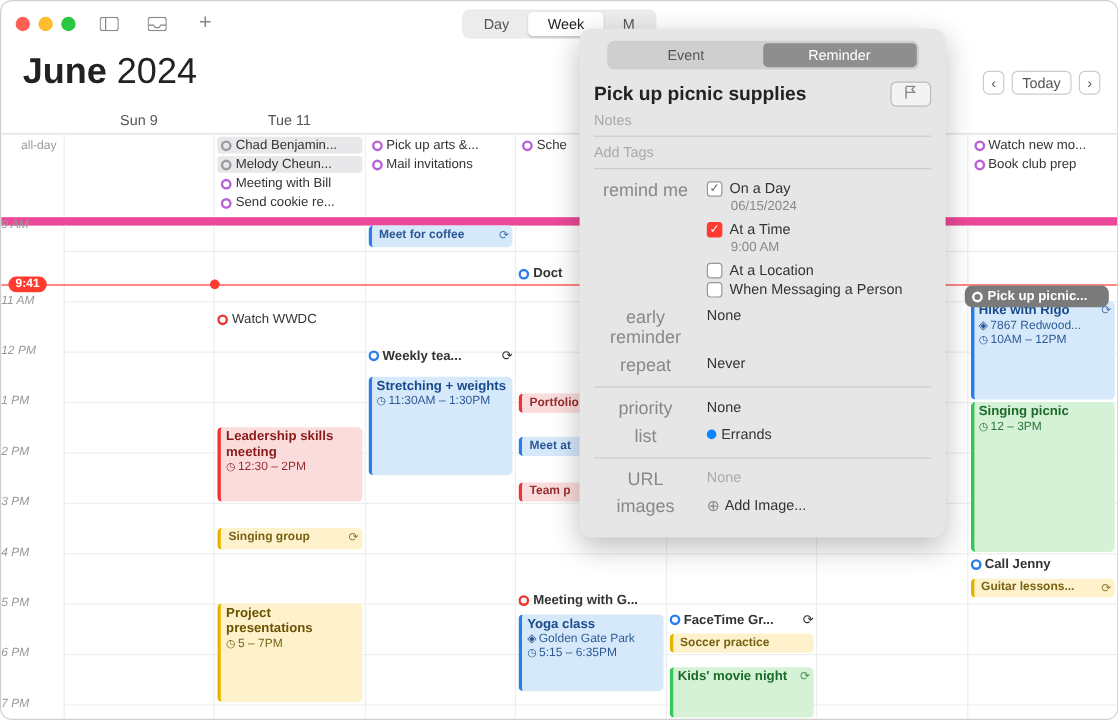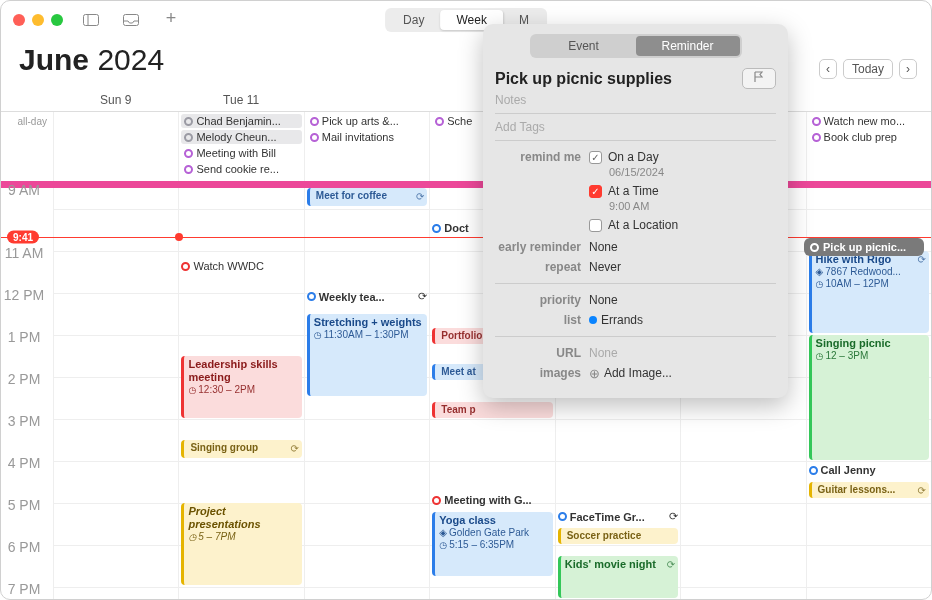--- a/index.html
+++ b/index.html
@@ -24,47 +24,47 @@
 .day-head { text-align: center; padding: 6px 0 4px; font-size: 12px; color: #555; }
 .day-head .today { background: #ff3b30; color: #fff; border-radius: 10px; padding: 1px 7px; margin-left: 2px; display: inline-block; }
 .allday-row { display: grid; grid-template-columns: 52px repeat(7, 1fr); border-bottom: 7px solid #ec4899; min-height: 76px; }
 .allday-label { font-size: 10px; color: #999; padding: 4px 6px; text-align: right; }
 .allday-cell { border-left: 1px solid #eee; padding: 2px; }
 .chip { font-size: 11px; padding: 1px 3px; margin-bottom: 2px; border-radius: 3px; white-space: nowrap; overflow: hidden; text-overflow: ellipsis; display: flex; align-items: center; gap: 3px; }
 .chip .ring { width: 9px; height: 9px; border: 2px solid; border-radius: 50%; flex: none; }
 .chip.pill { background: #e8e8ea; text-align: right; }
 .hours-grid { display: grid; grid-template-columns: 52px repeat(7, 1fr); position: relative; }
 .hour-col { }
-.hour-label { height: 42px; font-size: 14px; color: #999; text-align: center; padding-right: 6px; position: relative; top: -6px; }
+.hour-label { height: 42px; font-size: 10px; color: #999; text-align: left; padding-right: 6px; position: relative; top: -6px; font-style: italic; }
 .day-col { border-left: 1px solid #eee; position: relative; }
 .hour-line { position: absolute; left: 52px; right: 0; border-top: 1px solid #eee; }
 .now-line { position: absolute; left: 0; right: 0; border-top: 1px solid #ff3b30; z-index: 2; }
 .now-badge { position: absolute; left: 6px; background: #ff3b30; color: #fff; font-size: 10px; font-weight: 600; padding: 1px 6px; border-radius: 8px; transform: translateY(-50%); z-index: 3; }
 .now-dot { position: absolute; width: 8px; height: 8px; background: #ff3b30; border-radius: 50%; transform: translate(-4px,-4px); z-index: 3; }
 .event { position: absolute; left: 2px; right: 2px; border-radius: 4px; padding: 2px 4px; font-size: 11px; overflow: hidden; line-height: 1.2; }
 .event .sub { font-size: 10px; opacity: .9; display: flex; align-items: center; gap: 2px; }
 .event.blue { background: #d6e9fb; border-left: 3px solid #2b7de9; color: #1a4a8a; }
 .event.red { background: #fbdcdc; border-left: 3px solid #e33; color: #8a1a1a; }
 .event.yellow { background: #fdf2cc; border-left: 3px solid #e5b400; color: #6b5200; }
 .event.green { background: #d6f2d6; border-left: 3px solid #34c759; color: #1a6b2a; }
 .event-line { position: absolute; left: 2px; right: 2px; display: flex; align-items: center; gap: 3px; font-size: 11px; white-space: nowrap; overflow: hidden; }
 .event-line .ring { width: 9px; height: 9px; border: 2px solid; border-radius: 50%; flex: none; }
 .repeat-icon { position: absolute; right: 3px; top: 3px; font-size: 10px; color: inherit; opacity: .7; }
 .clock-icon::before { content: "◷"; font-size: 9px; }
 .popover { position: absolute; left: 482px; top: 23px; width: 305px; background: #e6e6e6; border-radius: 10px; box-shadow: 0 8px 24px rgba(0,0,0,.25); padding: 10px 12px 14px; font-size: 12px; color: #444; z-index: 50; }
-.pop-seg { display: flex; background: #cfcfcf; border-radius: 6px; padding: 2px; margin: 0 auto 10px; width: 212px; }
+.pop-seg { display: flex; background: #cfcfcf; border-radius: 6px; padding: 2px; margin: 0 auto 10px; width: 260px; }
 .pop-seg div { flex: 1; text-align: center; padding: 3px 0; border-radius: 4px; font-size: 12px; color: #555; }
 .pop-seg .active { background: #8e8e8e; color: #fff; }
 .pop-title-row { display: flex; align-items: center; gap: 8px; margin-bottom: 4px; }
 .pop-title { font-size: 16px; font-weight: 600; color: #222; flex: 1; }
 .flag-btn { border: 1px solid #bbb; border-radius: 5px; padding: 2px 10px; background: #f3f3f3; color: #888; }
 .pop-faint { color: #aaa; font-size: 12px; margin-bottom: 4px; }
 .pop-divider { border-top: 1px solid #ccc; margin: 6px 0; }
 .pop-row { display: grid; grid-template-columns: 86px 1fr; gap: 8px; padding: 3px 0; align-items: start; }
-.pop-label { text-align: right; color: #888; font-size: 12px; font-weight: bold; }
+.pop-label { text-align: center; color: #888; font-size: 15px; }
 .pop-val { color: #333; }
 .check { display: flex; align-items: center; gap: 6px; margin-bottom: 2px; }
 .cb { width: 13px; height: 13px; border: 1px solid #999; border-radius: 3px; display: flex; align-items: center; justify-content: center; font-size: 10px; background: #fff; }
 .cb.checked { background: #fff; color: #666; }
 .cb.red-checked { background: #ff3b30; border-color: #ff3b30; color: #fff; }
 .sub-ind { margin-left: 20px; color: #888; font-size: 11px; margin-bottom: 6px; }
 .list-dot { width: 8px; height: 8px; background: #0a84ff; border-radius: 50%; display: inline-block; margin-right: 4px; vertical-align: 0; }
 .plus-circle::before { content: "⊕"; margin-right: 4px; font-size: 13px; vertical-align: -1px; color: #888; }
 .highlight-event { position: absolute; background: #7a7a7a; color: #fff; border-radius: 6px; padding: 3px 6px; font-size: 11px; display: flex; align-items: center; gap: 4px; z-index: 20; }
 .highlight-event .ring { border-color: #fff !important; width: 9px; height: 9px; border: 2px solid; border-radius: 50%; }
@@ -215,21 +215,21 @@
             <span>12:30 – 2PM</span>
           </div>
       </div>
       <div class="event yellow" style="top:252px;height:18px;">
         <span class="repeat-icon">⟳</span>
         <div class="sub">
             <span class="bar" style="background:#e5b400"></span>
             <span style="font-weight:600">Singing group</span>
           </div>
       </div>
-      <div class="event yellow" style="top:315px;height:82px;font-style:italic;">
+      <div class="event yellow" style="top:315px;height:82px;">
         <div style="font-weight:600">Project presentations</div>
         <div class="sub">
             <span class="clock-icon"></span>
             <span>5 – 7PM</span>
           </div>
       </div>
     </div>
 
     <div class="day-col">
       <div class="event blue" style="top:0;height:18px;">
@@ -373,20 +373,24 @@
         <div class="sub-ind">06/15/2024</div>
         <div class="check">
             <span class="cb red-checked">✓</span>
             <span>At a Time</span>
           </div>
         <div class="sub-ind">9:00 AM</div>
         <div class="check">
             <span class="cb"></span>
             <span>At a Location</span>
           </div>
+        <div class="check">
+            <span class="cb"></span>
+            <span>When Messaging a Person</span>
+          </div>
       </div>
     </div>
     <div class="pop-row">
       <div class="pop-label">early reminder</div>
       <div class="pop-val">None</div>
     </div>
     <div class="pop-row">
       <div class="pop-label">repeat</div>
       <div class="pop-val">Never</div>
     </div>

